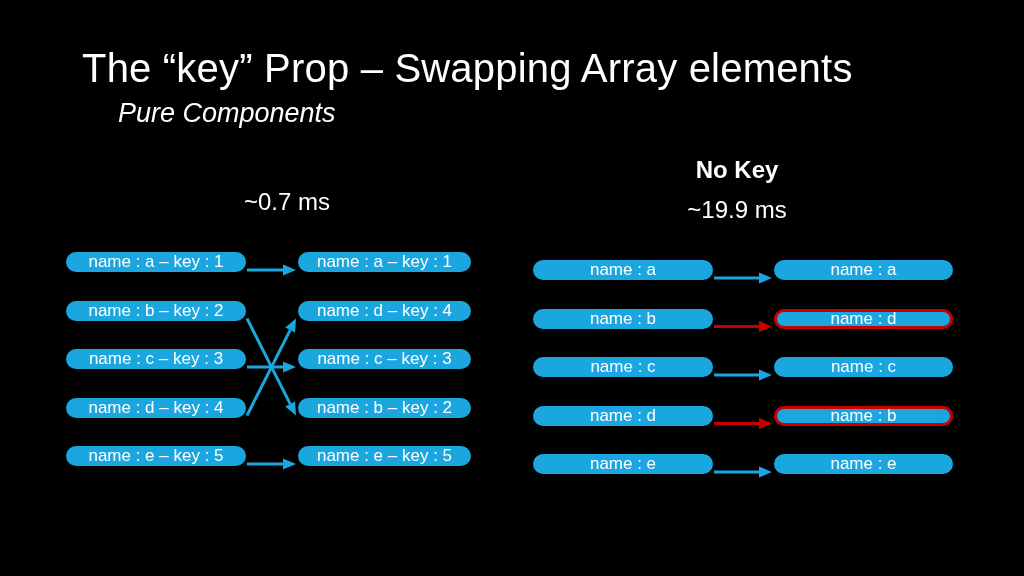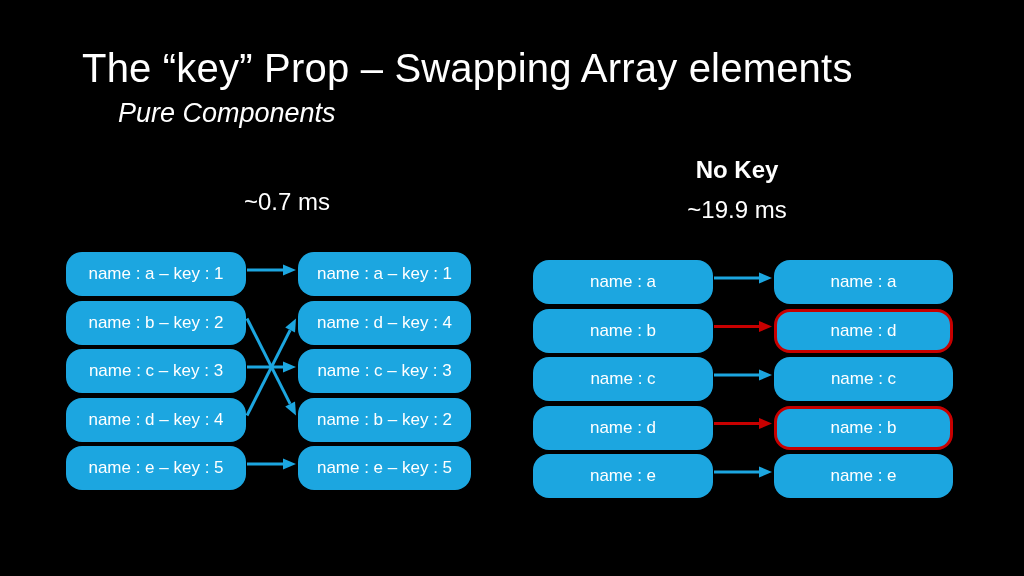--- a/index.html
+++ b/index.html
@@ -12,21 +12,21 @@
   .subtitle{position:absolute;left:82px;top:97px;font-size:27px;line-height:1.2;font-style:italic;margin-left:36px;}
   .group{position:absolute;top:148px;height:340px;}
   .group-key{left:66px;width:406px;}
   .group-nokey{left:533px;width:420px;margin-top:8px;}
   .heading{position:absolute;top:0;left:0;width:100%;text-align:center;font-size:24px;font-weight:bold;line-height:1.2;}
   .time{position:absolute;top:40px;left:0;width:100%;text-align:center;font-size:24px;line-height:1.2;}
   .group-key .heading,.group-key .time{padding-left:36px;box-sizing:border-box;}
   .group-nokey .heading,.group-nokey .time{padding-right:12px;box-sizing:border-box;}
   .diagram{position:absolute;top:104px;left:0;width:100%;height:230px;}
   .box{
-    position:absolute;height:44px;box-sizing:border-box;border-radius:16px;
+    position:absolute;height:20px;box-sizing:border-box;border-radius:10px;
     background:var(--box-blue,#1CA6E0);
     display:flex;align-items:center;justify-content:center;
     font-size:17px;white-space:nowrap;
   }
   .box.highlight{border:3px solid var(--red,#C80000);}
   svg.arrows{position:absolute;left:0;top:0;overflow:visible;}
 </style>
 </head>
 <body>
 

